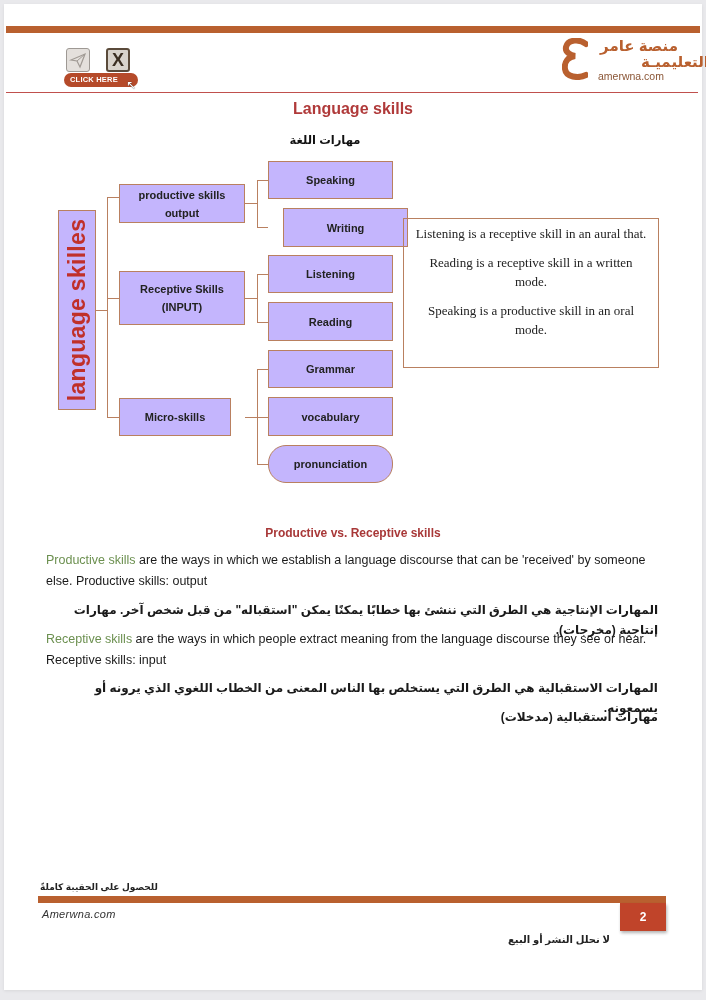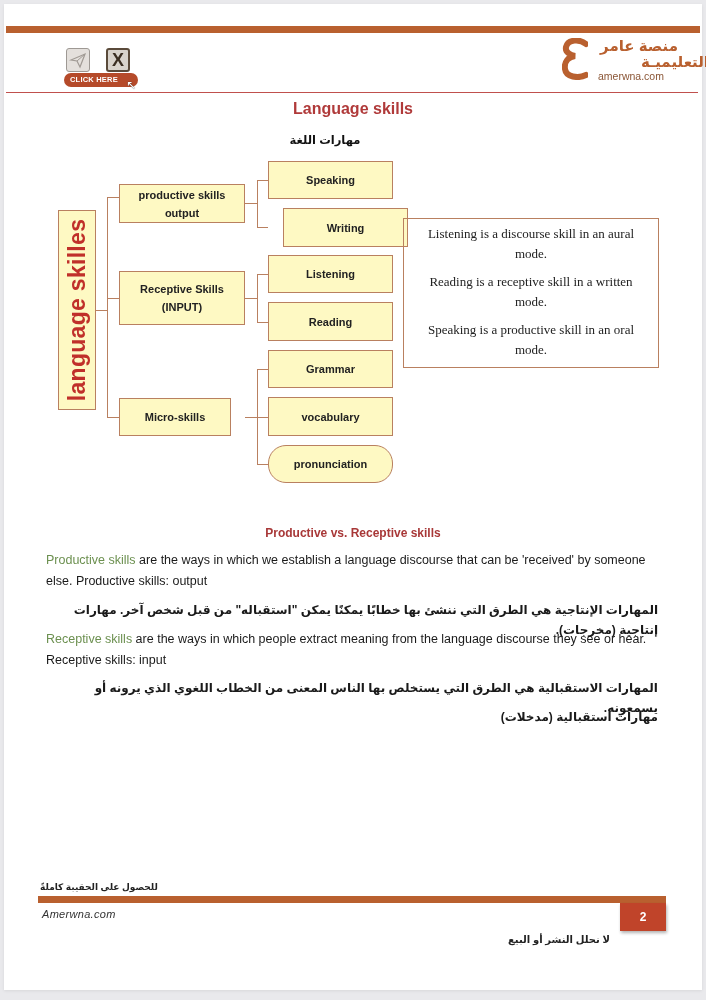--- a/index.html
+++ b/index.html
@@ -28,21 +28,21 @@
     .cursor { left: 126px; top: 78px; font-size: 12px; color: #fff; text-shadow: 0 0 1px #000; }
 
     .logo-e { left: 562px; top: 38px; width: 26px; height: 42px; }
     .logo-ar1 { left: 592px; top: 37px; width: 86px; font-size: 15px; color: #b9602f; font-weight: bold; text-align: right; direction: rtl; line-height: 17px; }
     .logo-ar2 { left: 623px; top: 53px; width: 86px; font-size: 15px; color: #b9602f; font-weight: bold; text-align: right; direction: rtl; line-height: 17px; }
     .logo-url { left: 598px; top: 70px; font-size: 10.5px; color: #8a5535; }
 
     .title { left: 0; top: 100px; width: 706px; text-align: center; font-size: 16px; font-weight: bold; color: #b03a3a; }
     .subtitle-ar { left: 0; top: 133px; width: 650px; text-align: center; font-size: 11.5px; font-weight: bold; color: #111; direction: rtl; }
 
-    .box { position: absolute; border: 1px solid #b98060; background: #fef9c3; display: flex; align-items: center; justify-content: center; text-align: center; font-size: 11px; font-weight: bold; color: #222; box-sizing: border-box; line-height: 18px; }
+    .box { position: absolute; border: 1px solid #b98060; background: #c4b5fd; display: flex; align-items: center; justify-content: center; text-align: center; font-size: 11px; font-weight: bold; color: #222; box-sizing: border-box; line-height: 18px; }
     .root-box { left: 58px; top: 210px; width: 38px; height: 200px; border: 1.5px solid #b98060; }
     .root-box span { display: block; transform: rotate(-90deg); white-space: nowrap; font-size: 23px; font-weight: bold; color: #c0302a; letter-spacing: 0.3px; }
     .line { position: absolute; background: #b98060; }
 
     .notes-box {
       position: absolute; left: 403px; top: 218px; width: 256px; height: 150px;
       border: 1.5px solid #b98060; box-sizing: border-box; padding: 5px 8px;
       font-family: "Liberation Serif", serif; font-size: 13px; color: #222; text-align: center; line-height: 19.5px;
     }
     .notes-box p { margin: 0 0 9px 0; }
@@ -129,21 +129,21 @@
 
   <div class="box" style="left:268px; top:161px; width:125px; height:38px;">Speaking</div>
   <div class="box" style="left:283px; top:208px; width:125px; height:39px;">Writing</div>
   <div class="box" style="left:268px; top:255px; width:125px; height:38px;">Listening</div>
   <div class="box" style="left:268px; top:302px; width:125px; height:39px;">Reading</div>
   <div class="box" style="left:268px; top:350px; width:125px; height:38px;">Grammar</div>
   <div class="box" style="left:268px; top:397px; width:125px; height:39px;">vocabulary</div>
   <div class="box" style="left:268px; top:445px; width:125px; height:38px;border-radius:18px;">pronunciation</div>
 
   <div class="notes-box">
-    <p>Listening is a discourse skill in an aural mode.</p>
+    <p>Listening is a receptive skill in an aural that.</p>
     <p>Reading is a receptive skill in a written mode.</p>
     <p>Speaking is a productive skill in an oral mode.</p>
   </div>
 </div>
 
 <div class="abs section-title">Productive vs. Receptive skills</div>
 
 <div class="abs para" style="top:550px;">
   <span class="hl">Productive skills</span><span> are the ways in which we establish a language discourse that can be 'received' by someone else. Productive skills: output</span>
 </div>

